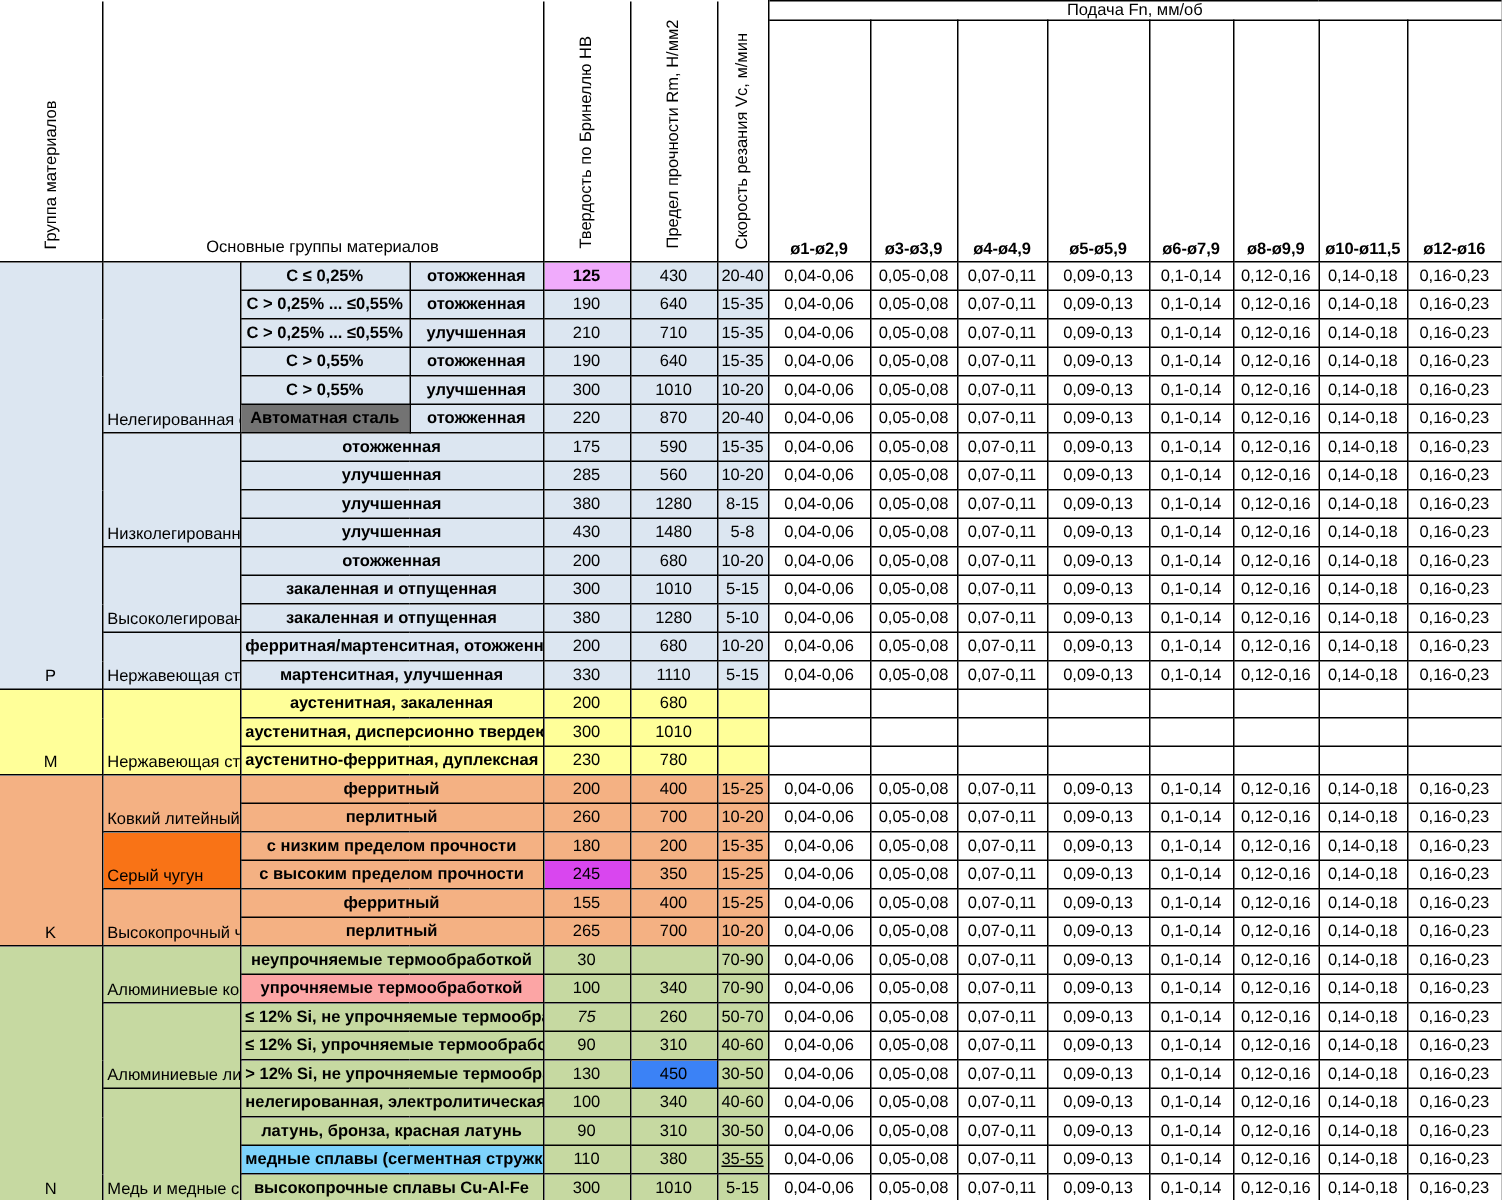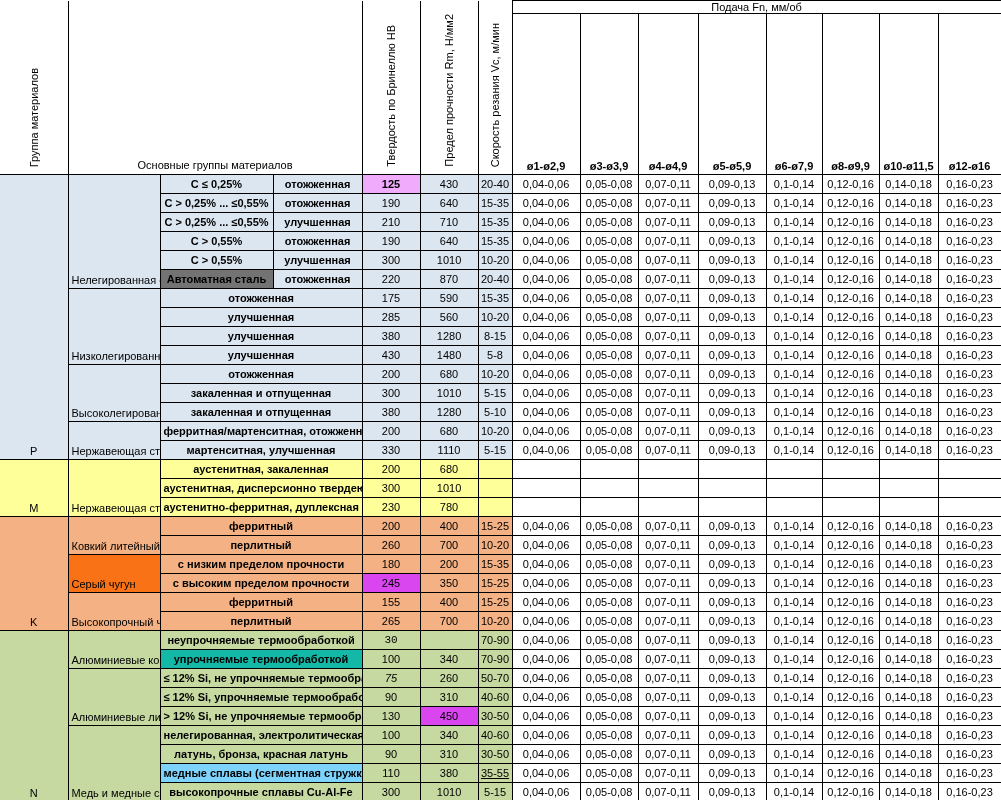--- a/index.html
+++ b/index.html
@@ -414,34 +414,34 @@
           <td class="num">0,09-0,13</td>
           <td class="num">0,1-0,14</td>
           <td class="num">0,12-0,16</td>
           <td class="num">0,14-0,18</td>
           <td class="num">0,16-0,23</td>
         </tr>
         <tr>
           <td class="letter nl" rowspan="9" style="background: rgb(198, 217, 161);">N</td>
           <td class="family" rowspan="2" style="background: rgb(198, 217, 161);">Алюминиевые кованые сплавы</td>
           <td class="txt" colspan="2" style="background: rgb(198, 217, 161);">неупрочняемые термообработкой</td>
-          <td class="num" style="background: rgb(198, 217, 161); font-family: Liberation Mono, monospace;">30</td>
+          <td class="num" style="background: rgb(198, 217, 161);">30</td>
           <td class="num" style="background: rgb(198, 217, 161);"></td>
           <td class="num" style="background: rgb(198, 217, 161);">70-90</td>
           <td class="num">0,04-0,06</td>
           <td class="num">0,05-0,08</td>
           <td class="num">0,07-0,11</td>
           <td class="num">0,09-0,13</td>
           <td class="num">0,1-0,14</td>
           <td class="num">0,12-0,16</td>
           <td class="num">0,14-0,18</td>
           <td class="num">0,16-0,23</td>
         </tr>
         <tr>
-          <td class="txt" colspan="2" style="background: #14b8a6;">упрочняемые термообработкой</td>
+          <td class="txt" colspan="2" style="background: #fca5a5;">упрочняемые термообработкой</td>
           <td class="num" style="background: rgb(198, 217, 161);">100</td>
           <td class="num" style="background: rgb(198, 217, 161);">340</td>
           <td class="num" style="background: rgb(198, 217, 161);">70-90</td>
           <td class="num">0,04-0,06</td>
           <td class="num">0,05-0,08</td>
           <td class="num">0,07-0,11</td>
           <td class="num">0,09-0,13</td>
           <td class="num">0,1-0,14</td>
           <td class="num">0,12-0,16</td>
           <td class="num">0,14-0,18</td>
@@ -472,21 +472,21 @@
           <td class="num">0,07-0,11</td>
           <td class="num">0,09-0,13</td>
           <td class="num">0,1-0,14</td>
           <td class="num">0,12-0,16</td>
           <td class="num">0,14-0,18</td>
           <td class="num">0,16-0,23</td>
         </tr>
         <tr>
           <td class="txt" colspan="2" style="background: rgb(198, 217, 161);">&gt; 12% Si, не упрочняемые термообработкой</td>
           <td class="num" style="background: rgb(198, 217, 161);">130</td>
-          <td class="num" style="background: #d946ef;">450</td>
+          <td class="num" style="background: #3b82f6;">450</td>
           <td class="num" style="background: rgb(198, 217, 161);">30-50</td>
           <td class="num">0,04-0,06</td>
           <td class="num">0,05-0,08</td>
           <td class="num">0,07-0,11</td>
           <td class="num">0,09-0,13</td>
           <td class="num">0,1-0,14</td>
           <td class="num">0,12-0,16</td>
           <td class="num">0,14-0,18</td>
           <td class="num">0,16-0,23</td>
         </tr>

